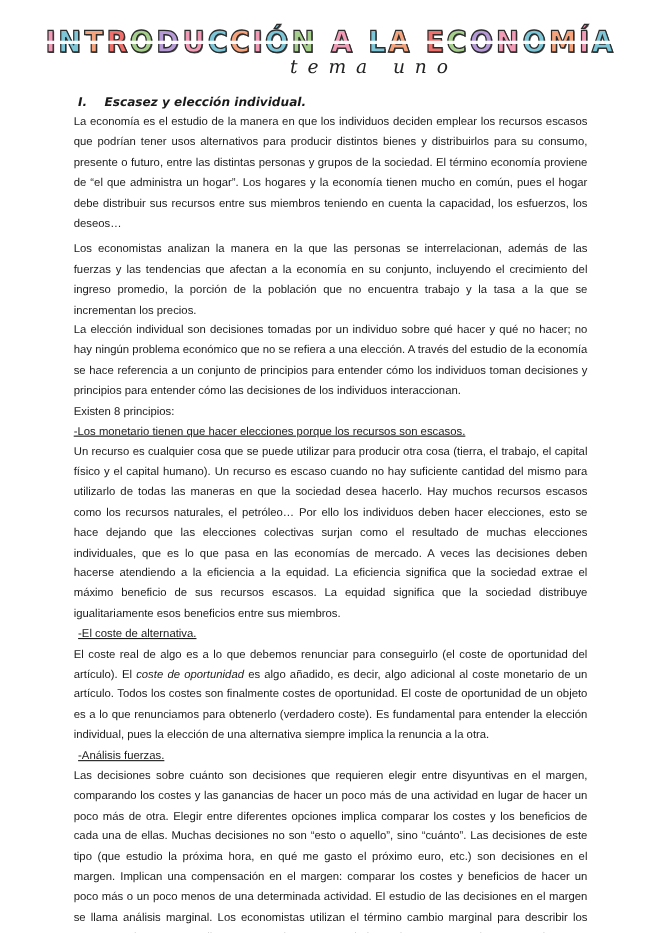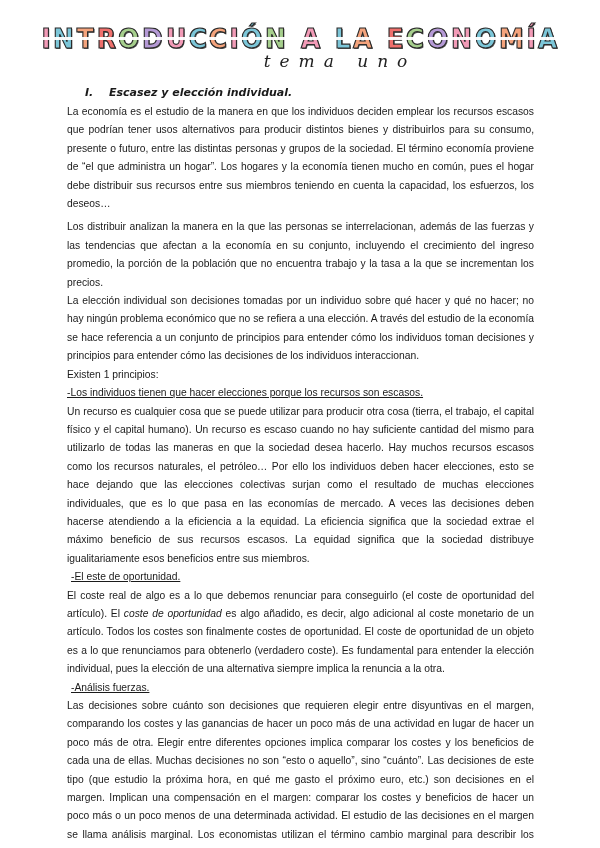--- a/index.html
+++ b/index.html
@@ -6,21 +6,21 @@
   body { width: 600px; height: 848px; overflow: hidden; position: relative; font-family: "Liberation Sans", sans-serif; color: #1a1a1a; }
   .page { position: absolute; left: 0; top: 0; width: 600px; height: 848px; background: #fff; }
   .title-wrap { position: absolute; left: 0; top: 24px; width: 600px; text-align: center; }
   .title { display: inline-block; position: relative; font-family: "DejaVu Sans", sans-serif; font-weight: bold; font-size: 27px; letter-spacing: 1px; line-height: 30px; white-space: nowrap; }
   .title .ch { display: inline-block; -webkit-text-stroke: 1.2px #2b2b2b; text-shadow: 1px 1px 0 #555; transform: scaleX(0.92); }
   .title .sp { display: inline-block; width: 12px; }
   .title-stripe { position: absolute; left: 0; right: 0; top: 13px; height: 3px; background: #ffffff; opacity: 0.95; }
   .subtitle { position: absolute; left: 0; top: 51px; width: 600px; text-align: center; font-family: "DejaVu Serif", serif; font-style: italic; font-size: 17px; letter-spacing: 9px; color: #222; padding-left: 40px; }
   .content { position: absolute; left: 67px; top: 83px; width: 467px; font-size: 10.3px; line-height: 18.4px; text-align: justify; }
   .content p { margin: 0; }
-  .h1 { font-family: "DejaVu Sans", sans-serif; font-weight: bold; font-style: italic; font-size: 11px; margin-left: 18px; line-height: 20px; }
+  .h1 { font-family: "DejaVu Sans", sans-serif; font-weight: bold; font-style: italic; font-size: 11px; margin-left: 4px; line-height: 20px; }
   .h1 .num { display: inline-block; width: 24px; }
   .gap-s { height: 5px; }
   .u { text-decoration: underline; }
   .ind { padding-left: 4px; }
   b { font-weight: normal; }
   i { font-style: italic; }
 </style>
 </head>
 <body>
 
@@ -33,29 +33,29 @@
 
   <div class="content">
 
     <div class="h1">
       <span class="num">I.</span><span>Escasez y elección individual.</span>
     </div>
 
     <p><span>La </span><b>economía</b><span> es el estudio de la manera en que los individuos deciden emplear los recursos escasos que podrían tener usos alternativos para producir distintos bienes y distribuirlos para su consumo, presente o futuro, entre las distintas personas y grupos de la sociedad. El término economía proviene de “el que administra un hogar”. Los hogares y la economía tienen mucho en común, pues el hogar debe distribuir sus recursos entre sus miembros teniendo en cuenta la capacidad, los esfuerzos, los deseos…</span></p>
     <div class="gap-s"></div>
 
-    <p><span>Los </span><b>distribuir</b><span> analizan la manera en la que las personas se interrelacionan, además de las fuerzas y las tendencias que afectan a la economía en su conjunto, incluyendo el crecimiento del ingreso promedio, la porción de la población que no encuentra trabajo y la tasa a la que se incrementan los precios.</span></p>
+    <p><span>Los </span><b>economistas</b><span> analizan la manera en la que las personas se interrelacionan, además de las fuerzas y las tendencias que afectan a la economía en su conjunto, incluyendo el crecimiento del ingreso promedio, la porción de la población que no encuentra trabajo y la tasa a la que se incrementan los precios.</span></p>
 
     <p><span>La </span><b>elección individual</b><span> son decisiones tomadas por un individuo sobre qué hacer y qué no hacer; no hay ningún problema económico que no se refiera a una elección. A través del estudio de la economía se hace referencia a un conjunto de principios para entender cómo los individuos toman decisiones y principios para entender cómo  las decisiones de los individuos interaccionan.</span></p>
 
-    <p><b>Existen 1 principios:</b></p>
+    <p><b>Existen 8 principios:</b></p>
 
-    <p class="u">-Los individuos tienen que hacer elecciones porque los recursos son escasos.</p>
+    <p class="u">-Los monetario tienen que hacer elecciones porque los recursos son escasos.</p>
     <p><span>Un </span><b>recurso</b><span> es cualquier cosa que se puede utilizar para producir otra cosa (tierra, el trabajo, el capital físico y el capital humano). Un </span><b>recurso es escaso</b><span> cuando no hay suficiente cantidad del mismo para utilizarlo de todas las maneras en que la sociedad desea hacerlo. Hay muchos recursos escasos como los recursos naturales, el petróleo… Por ello los individuos deben hacer elecciones, esto se hace dejando que las elecciones colectivas surjan como el resultado de muchas elecciones individuales, que es lo que pasa en las economías de mercado. A veces las decisiones deben hacerse atendiendo a la eficiencia a la equidad. La eficiencia significa que la sociedad extrae el máximo beneficio de sus recursos escasos. La equidad significa que la sociedad distribuye igualitariamente esos beneficios entre sus miembros.</span></p>
 
-    <p class="u ind">-El este de oportunidad.</p>
+    <p class="u ind">-El coste de alternativa.</p>
     <p><span>El </span><b>coste real</b><span> de algo es a lo que debemos renunciar para conseguirlo (el coste de oportunidad del artículo). El </span><i>coste de oportunidad</i><span> es algo añadido, es decir, algo adicional al coste monetario de un artículo. Todos los costes son finalmente costes de oportunidad. El </span><b>coste de oportunidad</b><span> de un objeto es a lo que renunciamos para obtenerlo (verdadero coste). Es fundamental para entender la elección individual, pues la elección de una alternativa siempre implica la renuncia a la otra.</span></p>
 
     <p class="u ind">-Análisis fuerzas.</p>
     <p><span>Las decisiones sobre cuánto son decisiones que requieren elegir entre disyuntivas en el </span><b>margen</b><span>, comparando los costes y las ganancias de hacer un poco más de una actividad en lugar de hacer un poco más de otra. Elegir entre diferentes opciones implica comparar los costes y los beneficios de cada una de ellas. Muchas decisiones no son “esto o aquello”, sino “cuánto”. Las decisiones de este tipo (que estudio la próxima hora, en qué me gasto el próximo euro, etc.) son </span><b>decisiones en el margen. Implican una compensación en el margen</b><span>: comparar los costes y beneficios de hacer un poco más o un poco menos de una determinada actividad. El estudio de las decisiones en el margen se llama </span><b>análisis marginal</b><span>. Los economistas utilizan el término </span><b>cambio marginal para</b><span> describir los pequeños ajustes que realizamos a un plan que ya existía. Es importante resaltar que aquí margen significa “borde”, y por eso los cambios marginales son aquellos que realizamos en el borde de lo que hacemos. Las personas racionales a menudo toman decisiones comparando los beneficios y costos marginales.</span></p>
 
   </div>
 </div>
 
 </body></html>

